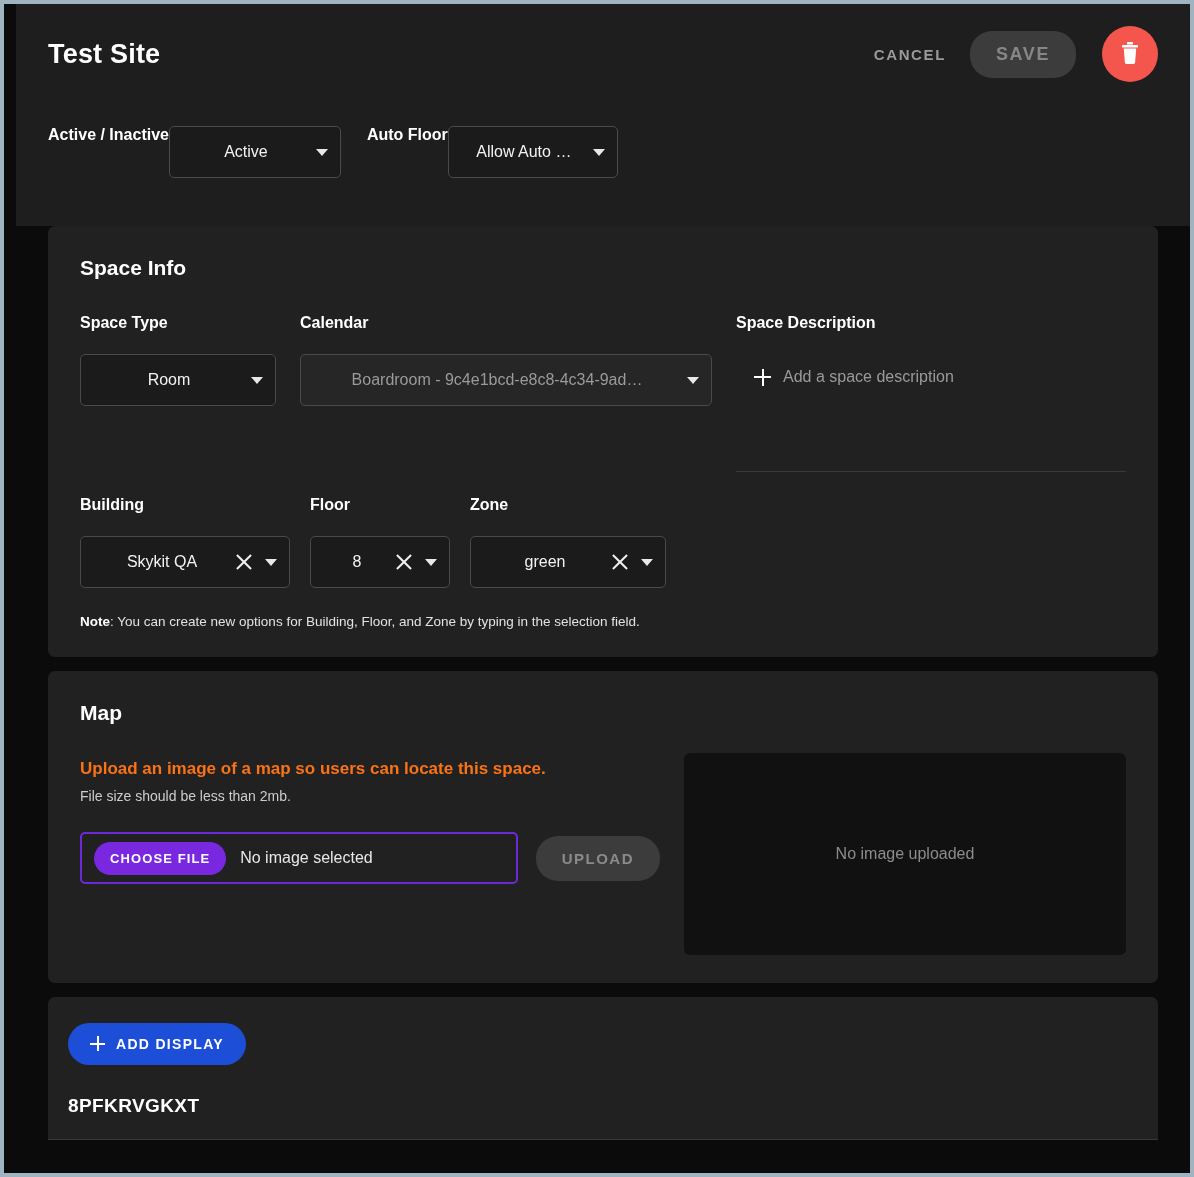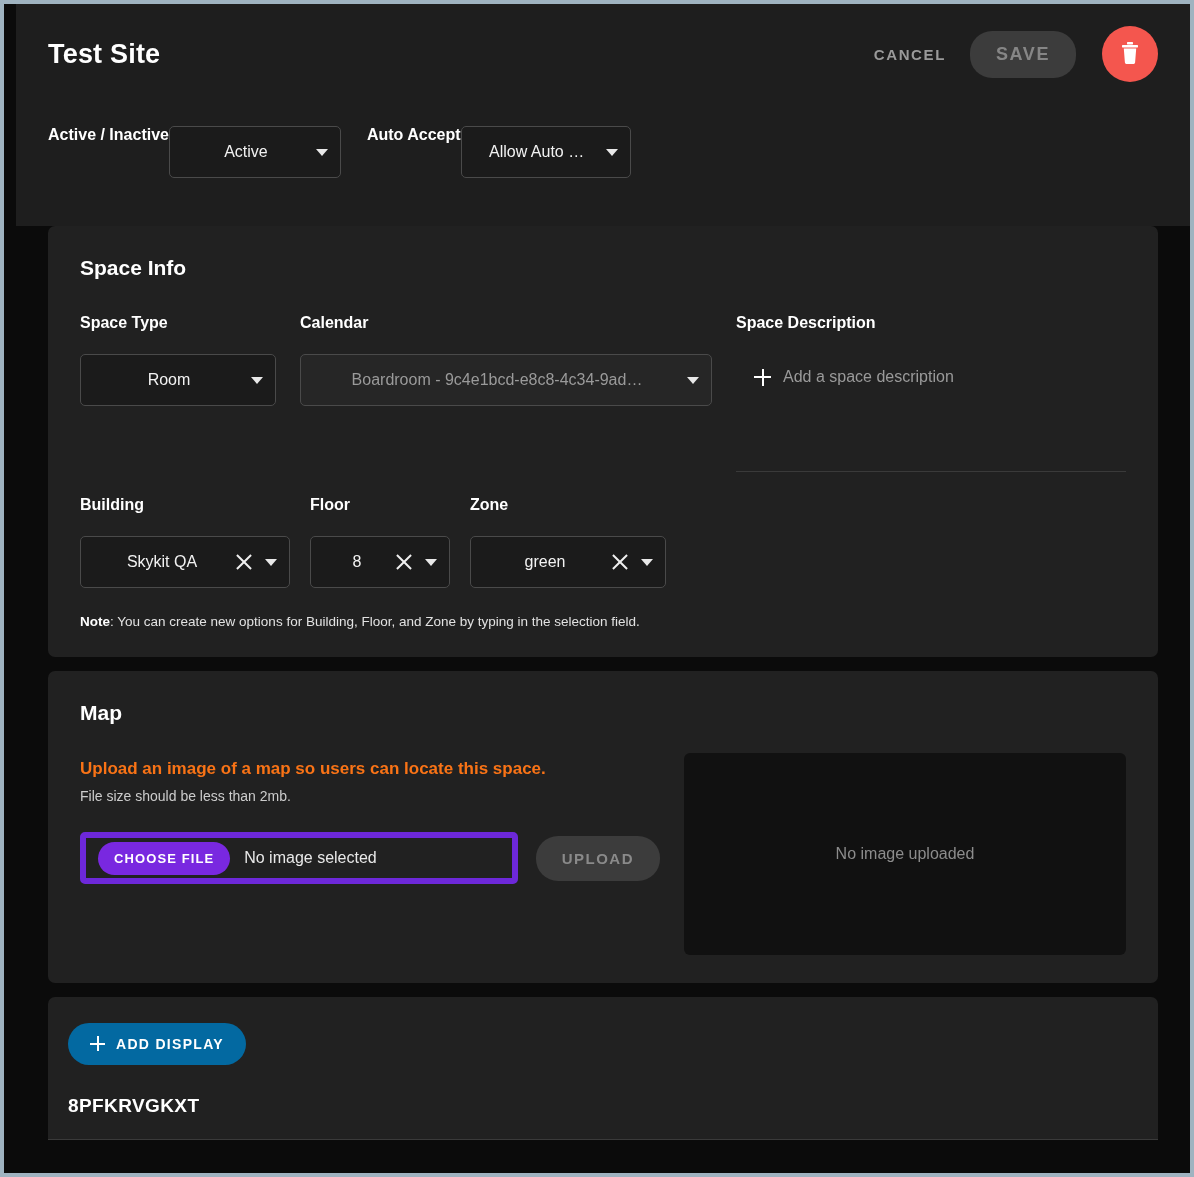--- a/index.html
+++ b/index.html
@@ -224,21 +224,21 @@
   .map-sub {
     font-size: 14px;
     color: #cccccc;
     margin-bottom: 28px;
   }
   .file-row { display: flex; align-items: center; gap: 18px; }
   .file-input {
     flex: 1;
     max-width: 510px;
     height: 52px;
-    border: 6px solid #6d28d9;
+    border: 2px solid #6d28d9;
     border-radius: 5px;
     display: flex;
     align-items: center;
     padding: 0 14px 0 12px;
     gap: 14px;
   }
   .choose-file {
     background: #7b2ff7;
     background: #7928e0;
     border: none;
@@ -291,21 +291,21 @@
     align-items: center;
     padding: 0 32px 0 20px;
   }
   .displays-title {
     font-size: 21px;
     font-weight: bold;
     color: #ffffff;
     flex: 1;
   }
   .btn-add-display {
-    background: #0369a1;
+    background: #1d4ed8;
     border: none;
     border-radius: 22px;
     color: #ffffff;
     font-family: inherit;
     font-size: 14px;
     font-weight: bold;
     letter-spacing: 1.3px;
     padding: 13px 22px;
     display: flex;
     align-items: flex-start;
@@ -351,21 +351,21 @@
 
   <div class="top-selectors">
     <div class="field-group">
       <div class="field-label">Active / Inactive</div>
       <div class="select-box sel-active">
         <span class="select-value">Active</span>
         <span class="caret"></span>
       </div>
     </div>
     <div class="field-group">
-      <div class="field-label">Auto Accept</div>
+      <div class="field-label">Auto Floor</div>
       <div class="select-box sel-auto">
         <span class="select-value">Allow Auto …</span>
         <span class="caret"></span>
       </div>
     </div>
   </div>
 
   <div class="card">
     <div class="card-title">Space Info</div>
 

